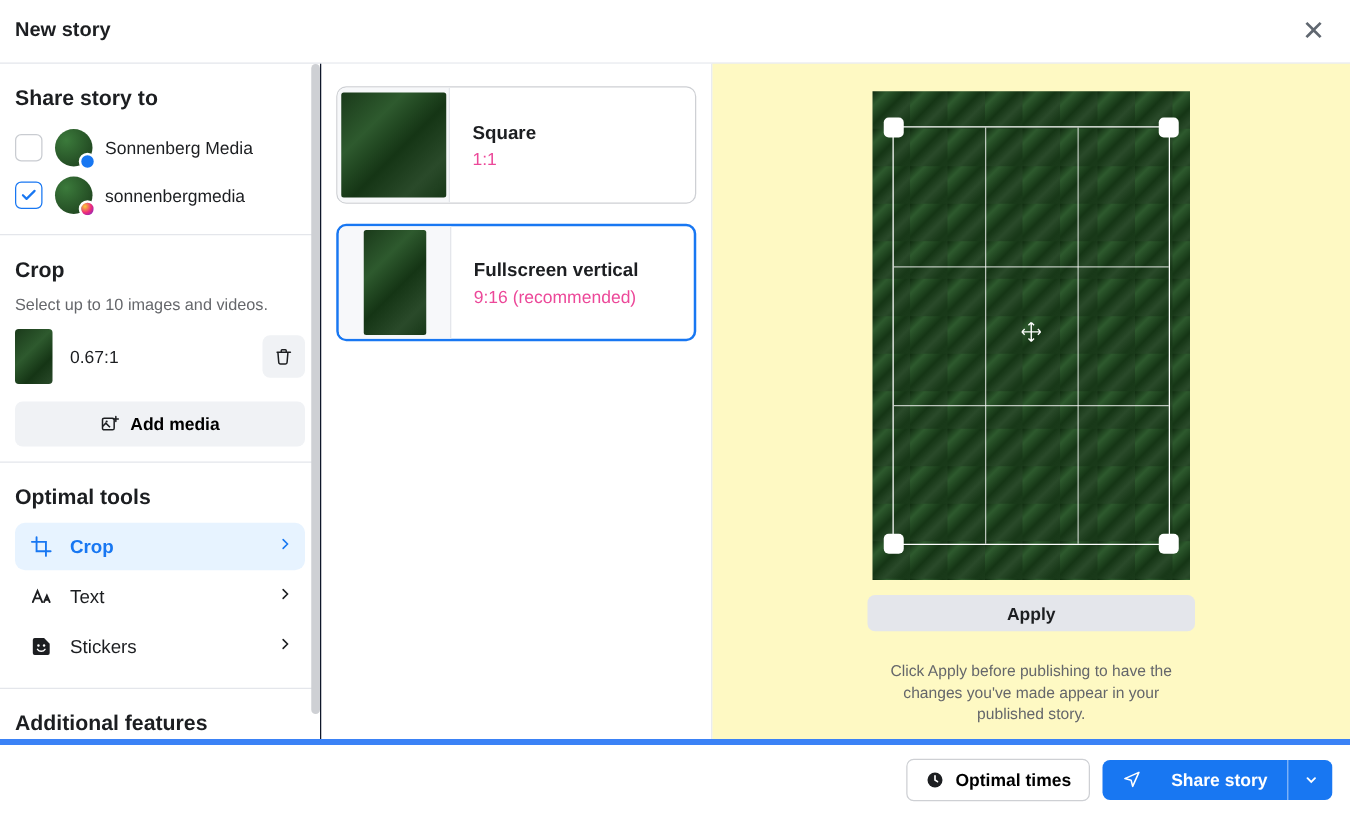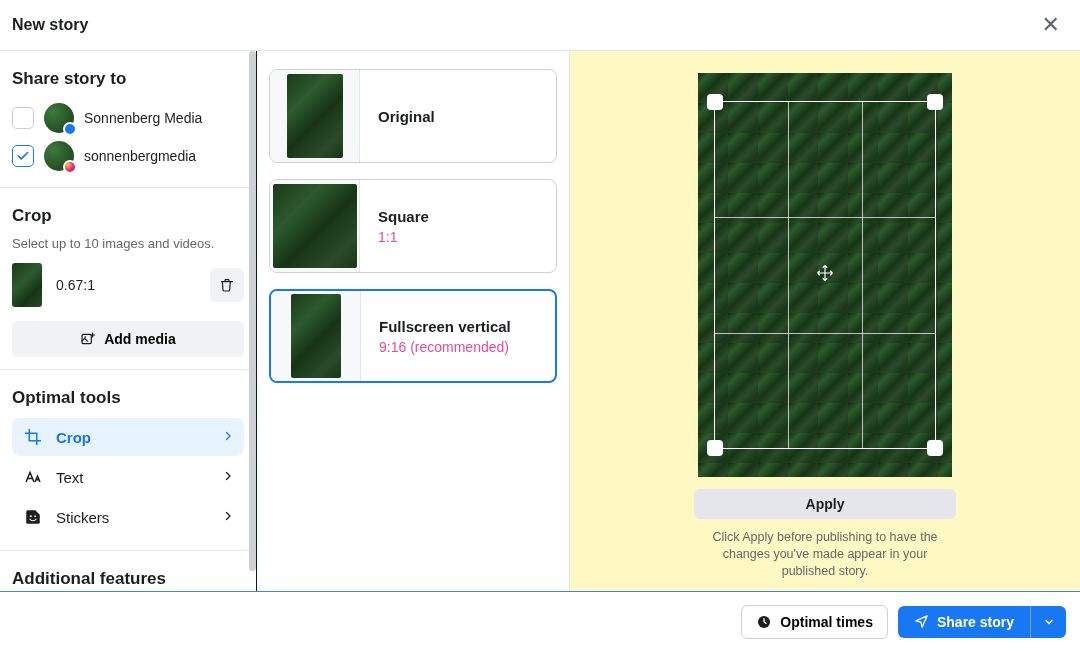--- a/index.html
+++ b/index.html
@@ -133,35 +133,35 @@
   .grid-h1 { top:33.33%; } .grid-h2 { top:66.66%; }
   .handle { position:absolute; width:16px; height:16px; background:#fff; border-radius:4px; }
   .hTL { left:-8px; top:-8px; } .hTR { right:-8px; top:-8px; }
   .hBL { left:-8px; bottom:-8px; } .hBR { right:-8px; bottom:-8px; }
   .center-move { position:absolute; left:50%; top:50%; transform:translate(-50%,-50%); color:rgba(255,255,255,.8); }
 
   .apply-btn {
     margin-top:12px; width:262px; height:34px; border:none; border-radius:6px;
     background:#e4e6eb; color:#1c1e21; font-weight:600; font-size:14px; cursor:pointer;
   }
-  .apply-hint { margin-top:10px; font-size:12.5px; color:#65676b; text-align:center; max-width:260px; line-height:1.35; }
+  .apply-hint { margin-top:24px; font-size:12.5px; color:#65676b; text-align:center; max-width:260px; line-height:1.35; }
 
   .footer {
     position:absolute; left:0; right:0; bottom:0; height:60px;
-    border-top:1px solid #3b82f6; background:#fff;
+    border-top:5px solid #3b82f6; background:#fff;
     display:flex; align-items:center; justify-content:flex-end; gap:10px; padding:0 14px;
   }
   .opt-times {
     display:flex; align-items:center; gap:8px; padding:8px 14px;
     border:1px solid #ced0d4; border-radius:6px; background:#fff; cursor:pointer;
     font-size:14px; font-weight:600;
   }
   .share-grp { display:flex; }
   .share-btn {
-    display:flex; align-items:center; gap:8px; padding:8px 16px;
+    display:flex; align-items:center; gap:24px; padding:8px 16px;
     background:#1877f2; color:#fff; border:none; cursor:pointer;
     font-size:14px; font-weight:700; border-radius:6px 0 0 6px;
   }
   .share-dd {
     width:36px; background:#1877f2; color:#fff; border:none; cursor:pointer;
     border-left:1px solid rgba(255,255,255,.35); border-radius:0 6px 6px 0;
     display:flex; align-items:center; justify-content:center;
   }
 </style>
 </head>
@@ -277,28 +277,20 @@
       </div>
     </div>
 
     <div class="sb-section nb">
       <div class="sb-heading">Additional features</div>
     </div>
   </div>
 
   <div class="mid">
 
-    <div class="crop-card">
-      <div class="crop-thumb">
-          <div class="crop-thumb-inner ct-orig"></div>
-        </div>
-      <div class="crop-labels">
-        <div class="crop-name">Original</div>
-      </div>
-    </div>
 
     <div class="crop-card">
       <div class="crop-thumb">
           <div class="crop-thumb-inner ct-square"></div>
         </div>
       <div class="crop-labels">
         <div class="crop-name">Square</div>
         <div class="crop-sub">1:1</div>
       </div>
     </div>

